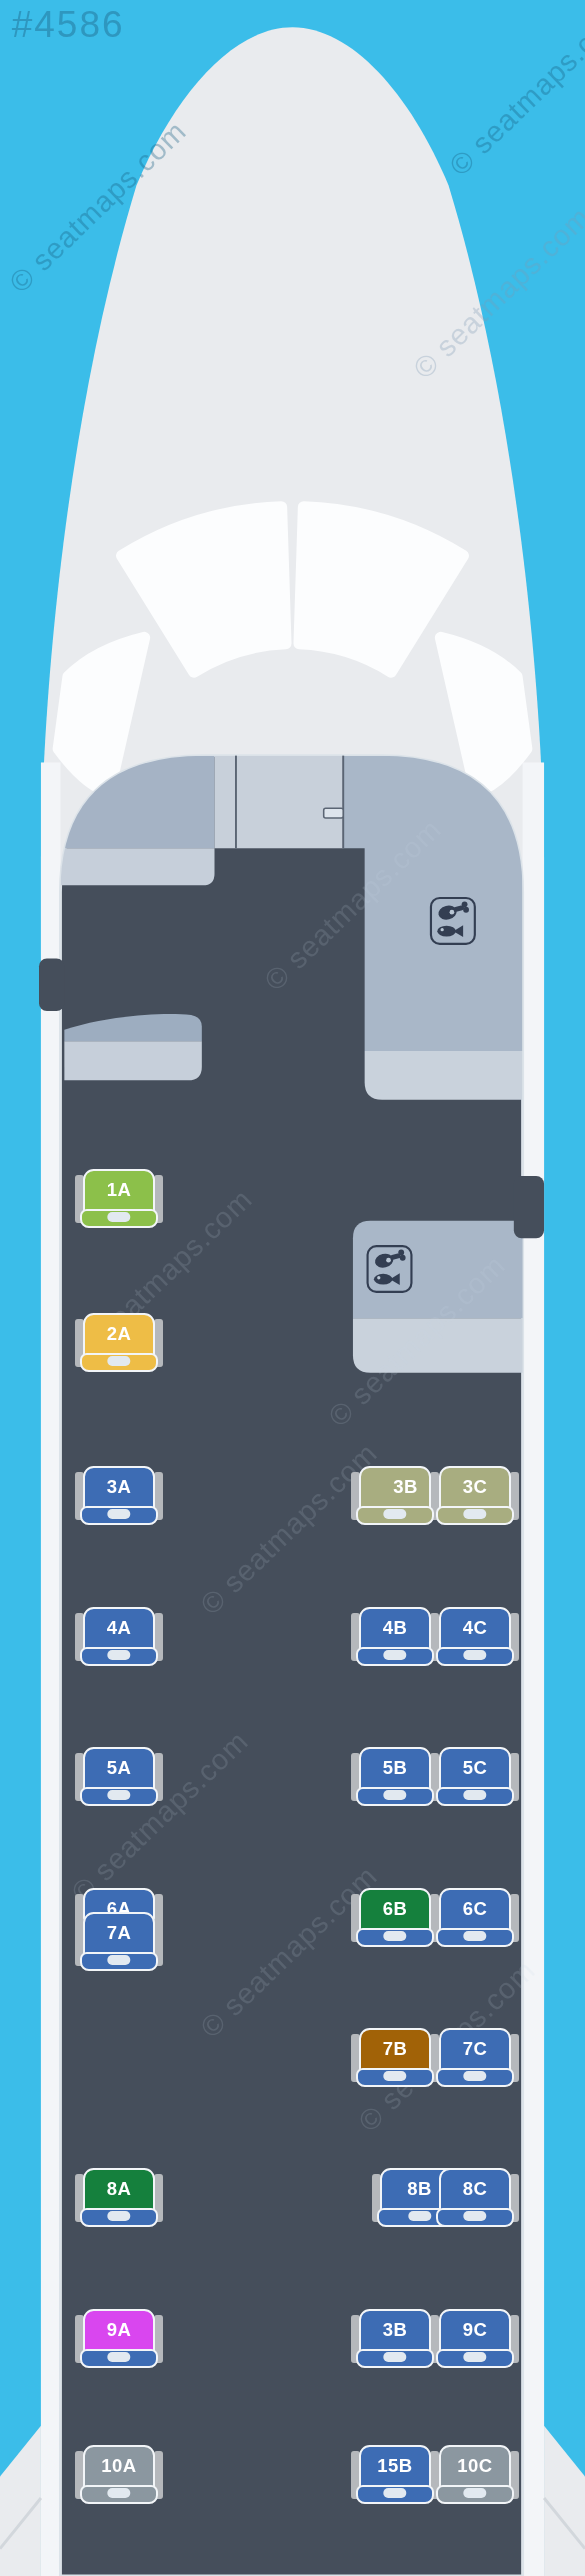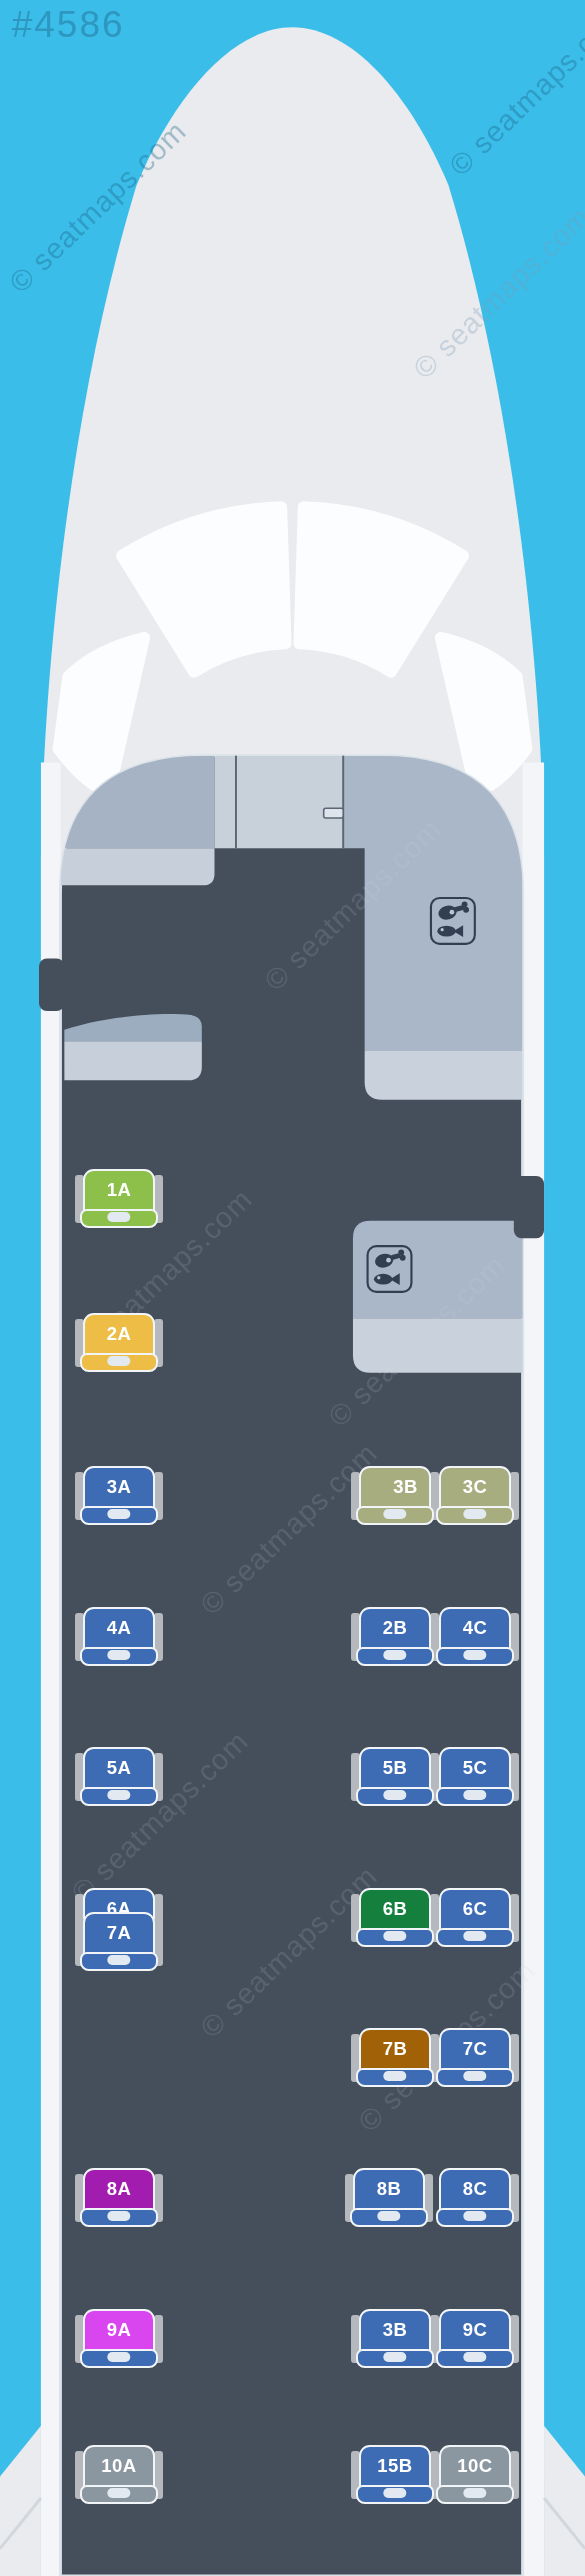--- a/index.html
+++ b/index.html
@@ -181,21 +181,21 @@
         <div class="back" style="background: rgb(61, 108, 180); border: 2.4px solid rgb(242, 245, 248);">
           <span class="lbl">4A</span>
         </div>
         <div class="cush" style="background: rgb(61, 108, 180); border: 2.4px solid rgb(242, 245, 248);"></div>
         <div class="pill" style="background: rgb(226, 233, 240);"></div>
       </div>
       <div class="seat" style="left: 359px; top: 1607px;">
         <i class="arm l" style="background: rgb(181, 184, 188);"></i>
         <i class="arm r" style="background: rgb(181, 184, 188);"></i>
         <div class="back" style="background: rgb(61, 108, 180); border: 2.4px solid rgb(242, 245, 248);">
-          <span class="lbl">2B</span>
+          <span class="lbl">4B</span>
         </div>
         <div class="cush" style="background: rgb(61, 108, 180); border: 2.4px solid rgb(242, 245, 248);"></div>
         <div class="pill" style="background: rgb(226, 233, 240);"></div>
       </div>
       <div class="seat" style="left: 439px; top: 1607px;">
         <i class="arm r" style="background: rgb(181, 184, 188);"></i>
         <div class="back" style="background: rgb(61, 108, 180); border: 2.4px solid rgb(242, 245, 248);">
           <span class="lbl">4C</span>
         </div>
         <div class="cush" style="background: rgb(61, 108, 180); border: 2.4px solid rgb(242, 245, 248);"></div>
@@ -275,27 +275,27 @@
         <i class="arm r" style="background: rgb(181, 184, 188);"></i>
         <div class="back" style="background: rgb(61, 108, 180); border: 2.4px solid rgb(242, 245, 248);">
           <span class="lbl">7C</span>
         </div>
         <div class="cush" style="background: rgb(61, 108, 180); border: 2.4px solid rgb(242, 245, 248);"></div>
         <div class="pill" style="background: rgb(226, 233, 240);"></div>
       </div>
       <div class="seat" style="left: 83px; top: 2168px;">
         <i class="arm l" style="background: rgb(181, 184, 188);"></i>
         <i class="arm r" style="background: rgb(181, 184, 188);"></i>
-        <div class="back" style="background: #a21caf; border: 2.4px solid rgb(242, 245, 248);">
+        <div class="back" style="background: #15803d; border: 2.4px solid rgb(242, 245, 248);">
           <span class="lbl">8A</span>
         </div>
         <div class="cush" style="background: rgb(61, 108, 180); border: 2.4px solid rgb(242, 245, 248);"></div>
         <div class="pill" style="background: rgb(226, 233, 240);"></div>
       </div>
-      <div class="seat" style="left: 353px; top: 2168px;">
+      <div class="seat" style="left: 380px; top: 2168px; padding-left: 7px;">
         <i class="arm l" style="background: rgb(181, 184, 188);"></i>
         <i class="arm r" style="background: rgb(181, 184, 188);"></i>
         <div class="back" style="background: rgb(61, 108, 180); border: 2.4px solid rgb(242, 245, 248);">
           <span class="lbl">8B</span>
         </div>
         <div class="cush" style="background: rgb(61, 108, 180); border: 2.4px solid rgb(242, 245, 248);"></div>
         <div class="pill" style="background: rgb(226, 233, 240);"></div>
       </div>
       <div class="seat" style="left: 439px; top: 2168px;">
         <i class="arm r" style="background: rgb(181, 184, 188);"></i>

